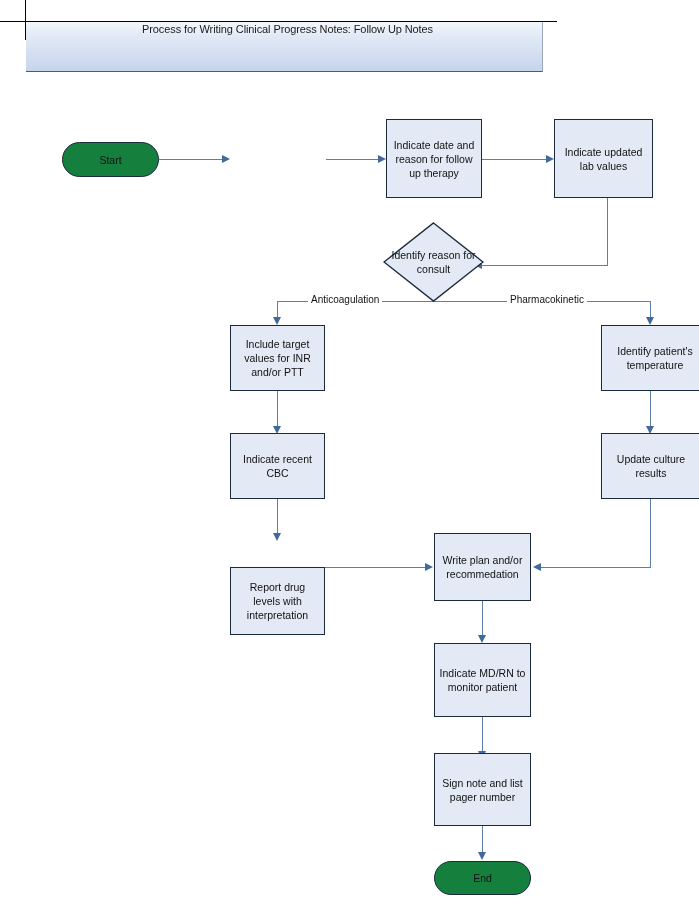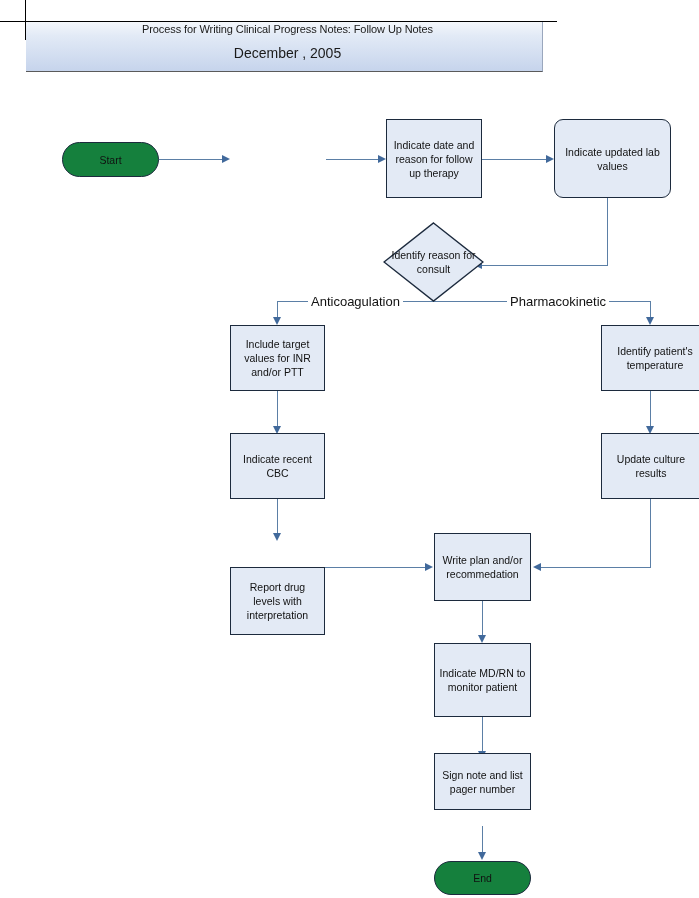--- a/index.html
+++ b/index.html
@@ -150,38 +150,37 @@
     border-right: 8px solid #41699b;
   }
   .arrow.down {
     border-left: 4.5px solid transparent;
     border-right: 4.5px solid transparent;
     border-top: 8px solid #41699b;
   }
 
   .edge-label {
     position: absolute;
-    font-size: 13px;
+    font-size: 10px;
     color: #111111;
     background: #ffffff;
     padding: 0 3px;
     white-space: nowrap;
   }
 </style>
 </head>
 <body>
 
 <div id="canvas">
 
   <div class="reg-vert"></div>
   <div class="reg-horz"></div>
 
   <div id="banner">
     <div id="banner-title">Process for Writing Clinical Progress Notes:  Follow Up Notes</div>
-    <div id="banner-subtitle">December , 2005</div>
   </div>
 
   <div class="ln-h" style="left:159px; top:159px; width:64px;"></div>
   <div class="arrow right" style="left:222px; top:155px;"></div>
 
   <div class="ln-h" style="left:326px; top:159px; width:53px;"></div>
   <div class="arrow right" style="left:378px; top:155px;"></div>
 
   <div class="ln-h" style="left:482px; top:159px; width:65px;"></div>
   <div class="arrow right" style="left:546px; top:155px;"></div>
@@ -227,21 +226,21 @@
 
   <div class="node terminal" style="left:62px; top:142px; width:97px; height:35px;">
     <span>Start</span>
   </div>
 
 
   <div class="node" style="left:386px; top:119px; width:96px; height:79px;">
     <span>Indicate date and reason for follow up therapy</span>
   </div>
 
-  <div class="node" style="left:554px; top:119px; width:117px; height:79px;border-radius:9px;">
+  <div class="node" style="left:554px; top:119px; width:99px; height:79px;">
     <span>Indicate updated lab values</span>
   </div>
 
   <div class="diamond-wrap" style="left:383px; top:222px; width:101px; height:80px;">
     <svg class="diamond-shape" viewBox="0 0 101 80" preserveAspectRatio="none">
       <polygon points="50.5,1 100,40 50.5,79 1,40" fill="#e3eaf5" stroke="#1c2a3d" stroke-width="1.4"></polygon>
     </svg>
     <div class="diamond-label">
       <span>Identify reason for consult</span>
     </div>
@@ -271,21 +270,21 @@
   </div>
 
   <div class="node" style="left:434px; top:533px; width:97px; height:68px;">
     <span>Write plan and/or recommedation</span>
   </div>
 
   <div class="node" style="left:434px; top:643px; width:97px; height:74px;">
     <span>Indicate MD/RN to monitor patient</span>
   </div>
 
-  <div class="node" style="left:434px; top:753px; width:97px; height:57px;justify-content:center;">
+  <div class="node" style="left:434px; top:753px; width:97px; height:73px;justify-content:center;">
     <span>Sign note and list pager number</span>
   </div>
 
   <div class="node terminal" style="left:434px; top:861px; width:97px; height:34px;">
     <span>End</span>
   </div>
 
 </div>
 
 </body></html>

